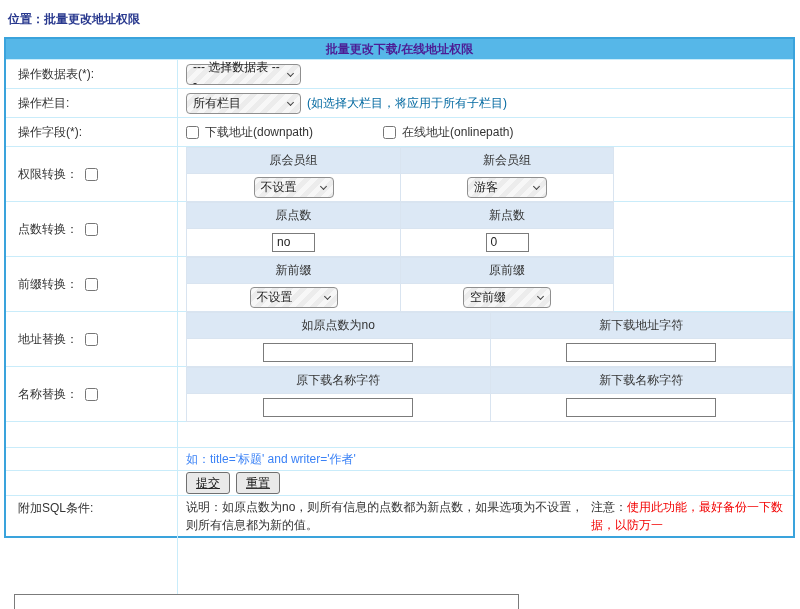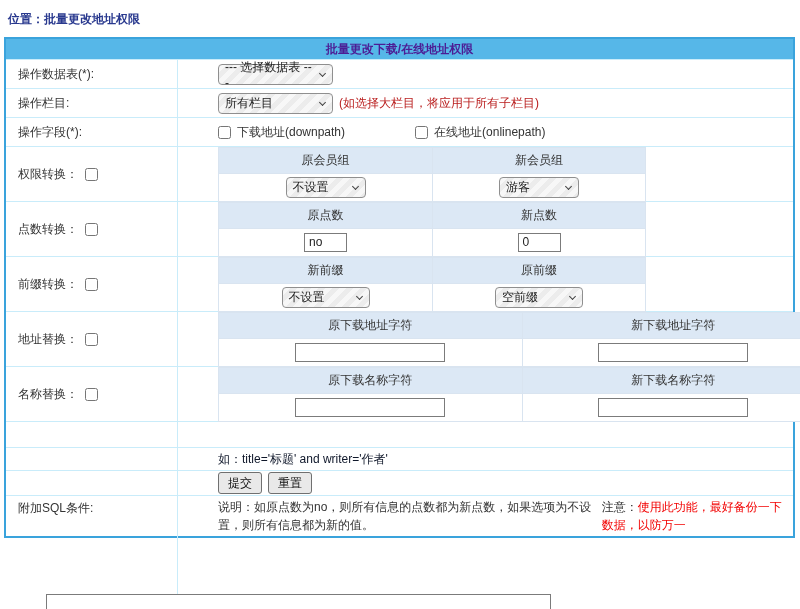--- a/index.html
+++ b/index.html
@@ -20,29 +20,29 @@
   .panel-header {
     height:20px; line-height:20px;
     background:#56B7E8; color:#4c1d95;
     font-weight:bold; text-align:center;
   }
   .row { display:flex; border-top:1px solid #C9ECFA; background:#ffffff; }
   .h29 { height:29px; }
   .h55 { height:55px; }
   .h26 { height:26px;flex-direction:column; }
   .h23 { height:23px; }
-  .h25 { height:25px; }
+  .h25 { height:25px;text-decoration:underline; }
   .h41 { height:41px; }
   .cell-label {
     width:172px; flex:0 0 172px;
     padding-left:12px; display:flex; align-items:center; gap:7px;
     border-right:1px solid #C9ECFA;
   }
   .cell-content {
-    flex:1; display:flex; align-items:center; padding-left:8px;margin-left:32px;
+    flex:1; display:flex; align-items:center; padding-left:8px;
   }
   
   .select {
     height:21px; border:1px solid #8F8F8F; border-radius:4px;
     background:repeating-linear-gradient(135deg,#f7f7f7 0 5px,#ececec 5px 10px);
     display:inline-flex; align-items:center; justify-content:space-between;
     padding:0 5px 0 6px; cursor:default; color:#222;
   }
   .chev {
     width:5px; height:5px; flex:0 0 5px;
@@ -53,22 +53,22 @@
   .w80  { width:80px; }
   .w88  { width:88px; }
   .txt {
     height:19px; border:1px solid #7b7b7b; background:#fff;
     padding:1px 4px; font:inherit; color:#222;
   }
   .w55  { width:43px; }
   .w150 { width:150px; }
   .w505 { width:505px; }
   input[type=checkbox] { width:13px; height:13px; margin:0; }
-  .gray { color:#0f172a; }
-  .note-after { margin-left:6px; color:#b91c1c; }
+  .gray { color:#3b82f6; }
+  .note-after { margin-left:6px; color:#0369a1; }
   .grp { display:flex; align-items:center; gap:6px; }
   .grp2 { margin-left:70px; }
   
   .subtable {
     display:grid; grid-template-columns:1fr 1fr;
     grid-template-rows:25px 28px;
     border:1px solid #D9E4F0; background:#ffffff;
     margin-top:0;
   }
   .subtable.narrow { width:428px; }
@@ -202,21 +202,21 @@
     </div>
   </div>
 
   <div class="row h55">
     <div class="cell-label">
       <span>地址替换：</span>
       <input type="checkbox" style="">
     </div>
     <div class="cell-content">
       <div class="subtable wide">
-        <div class="st-cell st-head">原下载地址字符</div>
+        <div class="st-cell st-head">如原点数为no</div>
         <div class="st-cell st-head">新下载地址字符</div>
         <div class="st-cell">
           <input class="txt w150" value="" style="">
         </div>
         <div class="st-cell">
           <input class="txt w150" value="" style="">
         </div>
       </div>
     </div>
   </div>

